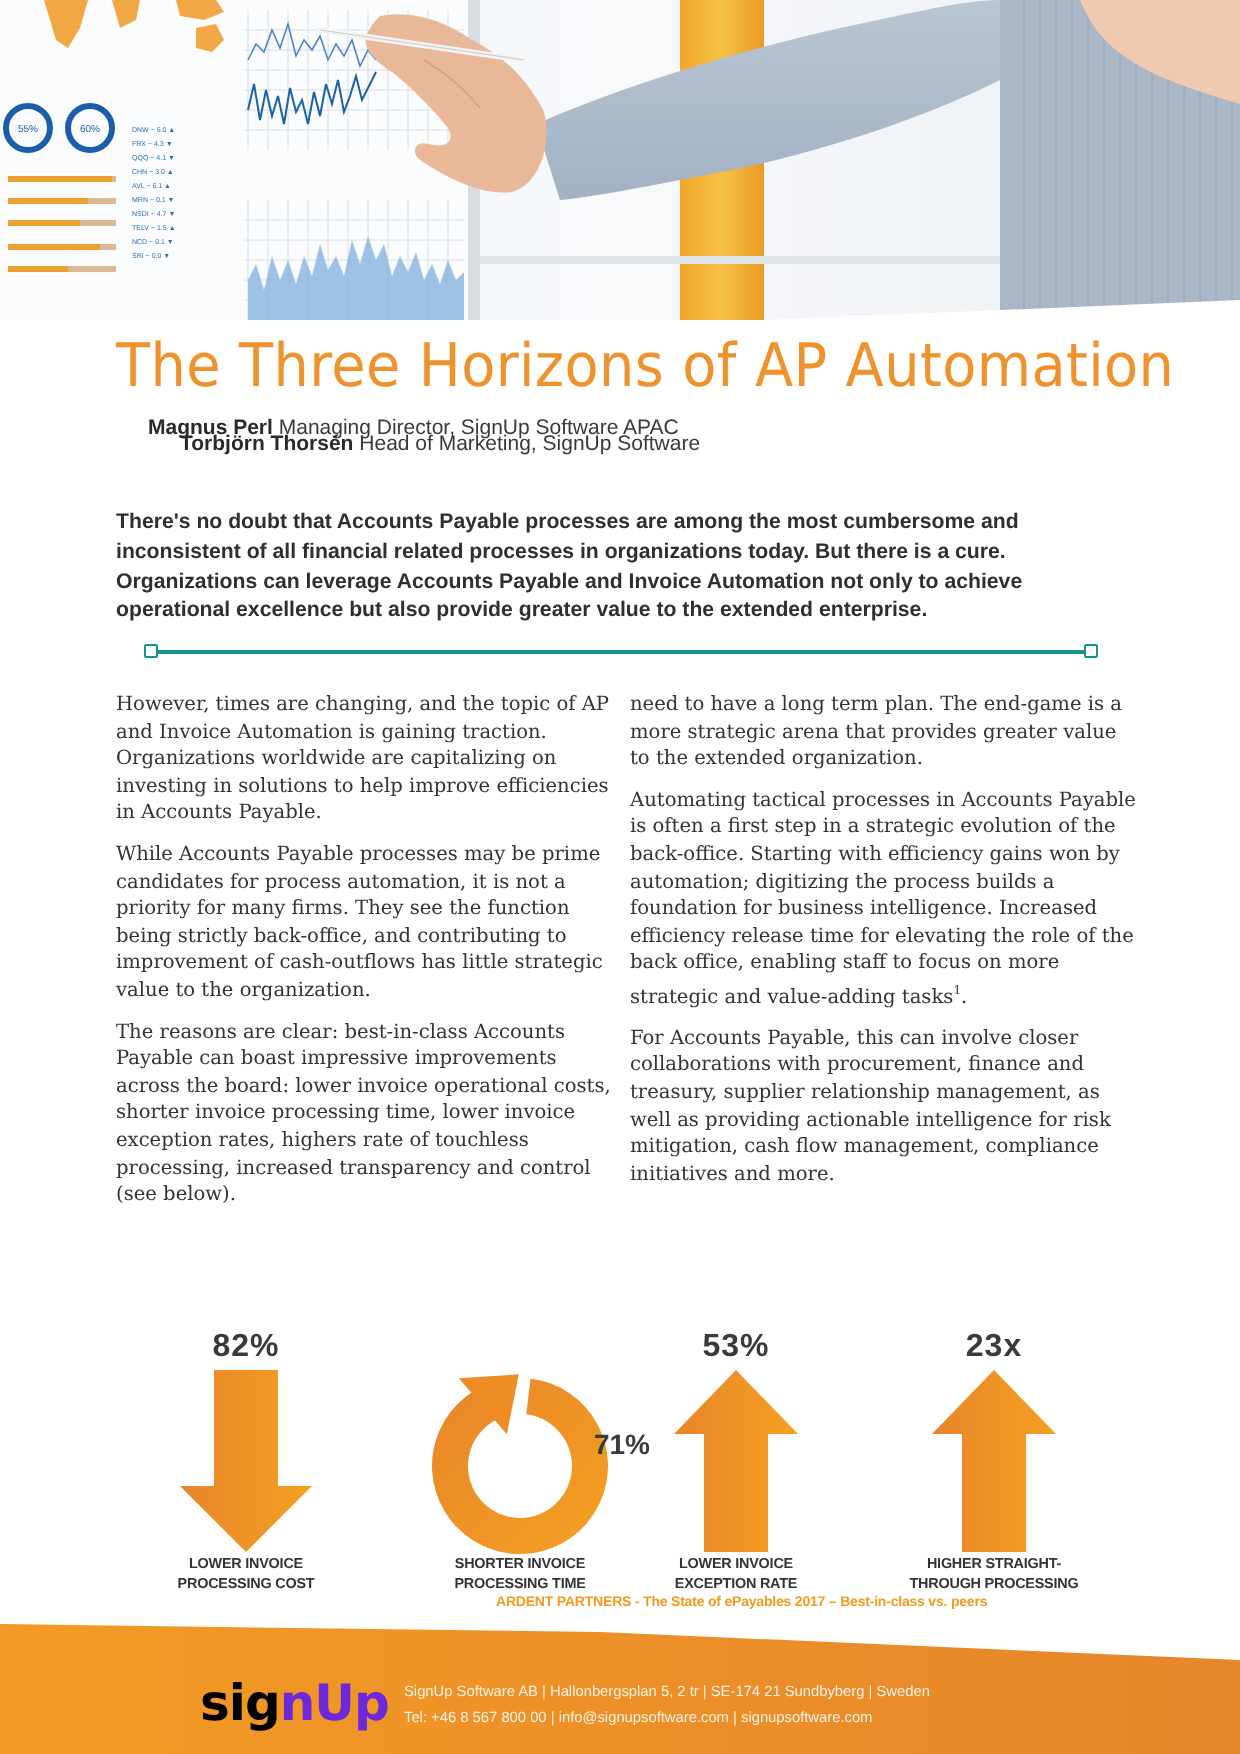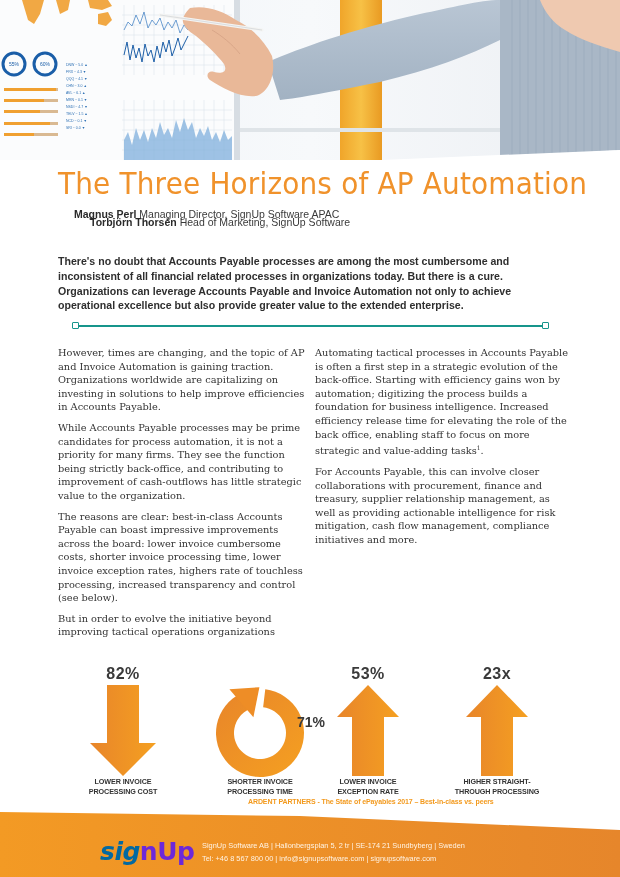--- a/index.html
+++ b/index.html
@@ -43,21 +43,21 @@
   .stat.s3 { left: 303px; }
   .stat.s4 { left: 432px; }
   .stat.s2 .donut-num { position: absolute; left: 0; width: 130px; top: 49px; font-size: 14px; font-weight: bold; color: #3a3a3a; text-align: right; }
 
   .source { position: absolute; left: 248px; top: 798px; font-size: 7px; font-weight: bold; color: #f39a1e; white-space: nowrap; letter-spacing: -0.1px; }
 
   
   .footer { position: absolute; left: 0; top: 812px; width: 620px; height: 65px; }
   .footer svg.bg { position: absolute; left: 0; top: 0; }
   .logo { position: absolute; left: 100px; top: 837px; font-size: 25px; font-weight: bold; letter-spacing: -0.5px; font-family: "DejaVu Sans", sans-serif; }
-  .logo .sig { color: #0369a1; font-style: italic; }
+  .logo .sig { color: #000000; }
   .logo .up { color: #6d28d9; }
   .footer-text { position: absolute; left: 202px; font-size: 7.4px; color: #fff3e4; white-space: nowrap; }
   .footer-text.l1 { top: 841px; }
   .footer-text.l2 { top: 854px; }
 </style>
 </head>
 <body>
 
 <div class="hero">
   <svg width="620" height="160" viewBox="0 0 620 160">
@@ -167,25 +167,25 @@
 
 <p class="lead">There's no doubt that Accounts Payable processes are among the most cumbersome and inconsistent of all financial related processes in organizations today. But there is a cure. Organizations can leverage Accounts Payable and Invoice Automation not only to achieve operational excellence but also provide greater value to the extended enterprise.</p>
 
 <div class="rule"></div>
 <div class="rule-end l"></div>
 <div class="rule-end r"></div>
 
 <div class="col left">
   <p>However, times are changing, and the topic of AP and Invoice Automation is gaining traction. Organizations worldwide are capitalizing on investing in solutions to help improve efficiencies in Accounts Payable.</p>
   <p>While Accounts Payable processes may be prime candidates for process automation, it is not a priority for many firms. They see the function being strictly back-office, and contributing to improvement of cash-outflows has little strategic value to the organization.</p>
-  <p>The reasons are clear: best-in-class Accounts Payable can boast impressive improvements across the board: lower invoice cumbersome costs, shorter invoice processing time, lower invoice exception rates, highers rate of touchless processing, increased transparency and control (see below).</p>
-  <p>But in order to evolve the initiative beyond improving tactical operations organizations</p>
+  <p>The reasons are clear: best-in-class Accounts Payable can boast impressive improvements across the board: lower invoice operational costs, shorter invoice processing time, lower invoice exception rates, highers rate of touchless processing, increased transparency and control (see below).</p>
 </div>
 
 <div class="col right">
+  <p>need to have a long term plan. The end-game is a more strategic arena that provides greater value to the extended organization.</p>
   <p><span>Automating tactical processes in Accounts Payable is often a first step in a strategic evolution of the back-office. Starting with efficiency gains won by automation; digitizing the process builds a foundation for business intelligence. Increased efficiency release time for elevating the role of the back office, enabling staff to focus on more strategic and value-adding tasks</span><sup>1</sup><span>.</span></p>
   <p>For Accounts Payable, this can involve closer collaborations with procurement, finance and treasury, supplier relationship management, as well as providing actionable intelligence for risk mitigation, cash flow management, compliance initiatives and more.</p>
 </div>
 
 <div class="stat s1">
   <div class="num">82%</div>
   <svg width="130" height="95" viewBox="0 0 130 95">
     <defs>
         <linearGradient id="ag1" x1="0" y1="0" x2="1" y2="0">
           <stop offset="0" stop-color="#e8852a"></stop>

